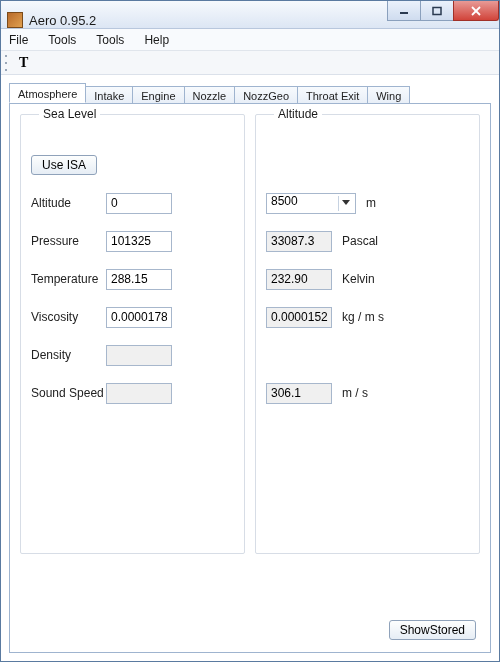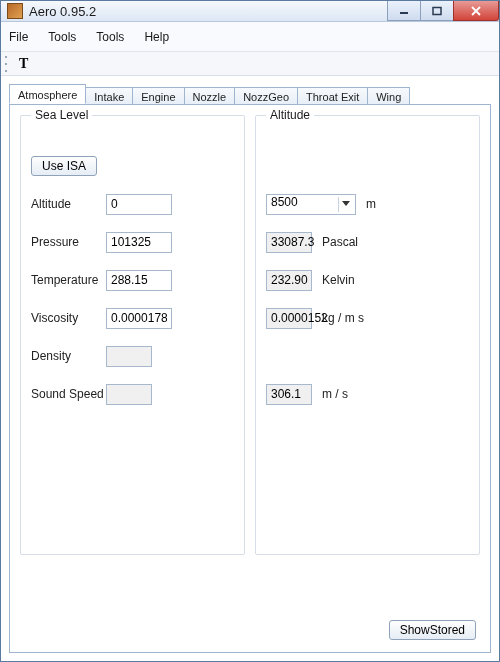--- a/index.html
+++ b/index.html
@@ -1,50 +1,50 @@
 <!DOCTYPE html>
 <html><head>
 <meta charset="utf-8">
 <style>
   * { box-sizing: border-box; }
   html, body { margin:0; padding:0; font-family: "Segoe UI", Tahoma, sans-serif; font-size:12px; }
   body { background:#fff; }
   .window { width:500px; height:662px; border:1px solid #5a7aa0; background:#f0f0f0; display:flex; flex-direction:column; }
-  .titlebar { height:21px; background:linear-gradient(to bottom,#f6f9fd,#dce6f4); display:flex; align-items:center; padding:0 0 0 6px; border-bottom:1px solid #b8c7dd; }
+  .titlebar { height:28px; background:linear-gradient(to bottom,#f6f9fd,#dce6f4); display:flex; align-items:flex-end; padding:0 0 0 6px; border-bottom:1px solid #b8c7dd; }
   .titlebar .icon-app { width:16px; height:16px; background:linear-gradient(135deg,#b86a2a,#e0a050); border:1px solid #7a4a1a; margin-right:6px; }
   .titlebar .title-text { flex:1; color:#1a1a1a; font-size:13px; }
   .winbtns { display:flex; height:100%; }
   .winbtn { width:34px; height:20px; margin-top:0; border:1px solid #8aa0bd; border-top:none; background:linear-gradient(to bottom,#eaf1fb,#cfdcef); display:flex; align-items:center; justify-content:center; margin-left:-1px; }
   .winbtn:first-child { border-top-left-radius:0; }
   .winbtn.close { width:46px; background:linear-gradient(to bottom,#e89a96,#d1443a); border-color:#a03028; border-bottom-right-radius:3px; }
   .winbtn svg { width:12px; height:10px; }
-  .menubar { height:30px; background:#f8fafd; border-bottom:1px solid #e0e5ec; display:flex; align-items:center; padding:0 8px; gap:20px; }
+  .menubar { height:22px; background:#f8fafd; border-bottom:1px solid #e0e5ec; display:flex; align-items:center; padding:0 8px; gap:20px; }
   .menubar .mitem { color:#1a1a1a; cursor:default; }
   .toolbar { height:24px; background:#f5f7fa; border-bottom:1px solid #dbe1ea; display:flex; align-items:center; padding:0 4px; }
   .toolbar .grip { width:6px; height:16px; display:flex; flex-direction:column; justify-content:space-between; margin-right:4px; }
   .toolbar .grip span { width:2px; height:2px; background:#9aa7b8; }
   .toolbar .t-icon { font-weight:bold; font-family:Georgia,serif; font-size:14px; color:#000; padding:0 4px; }
   .client { flex:1; background:#fff; padding:6px 8px 8px 8px; display:flex; flex-direction:column; }
   .tabstrip { display:flex; align-items:flex-end; height:22px; }
   .tab { border:1px solid #9fb4cf; border-bottom:none; padding:3px 8px 2px 8px; background:linear-gradient(to bottom,#f7fafd,#e7eef7); margin-right:0px; font-size:11px; color:#222; cursor:default; position:relative; top:1px; }
   .tab + .tab { border-left:none; }
   .tab.active { background:#fff; border-bottom:1px solid #fff; z-index:2; padding-top:4px; top:0; border-left:1px solid #9fb4cf; }
   .tabpanel { flex:1; border:1px solid #9fb4cf; background:#fff; padding:10px 10px 10px 10px; position:relative; }
   .cols { display:flex; gap:10px; height:440px; }
   .group { border:1px solid #d7dde6; border-radius:2px; padding:16px 10px 10px 10px; position:relative; flex:1; }
-  .group .legend { position:absolute; top:-8px; left:10px; background:#fff; padding:0 4px; color:#1a1a1a; }
+  .group .legend { position:absolute; top:-8px; left:18px; background:#fff; padding:0 4px; color:#1a1a1a; }
   .row { display:flex; align-items:center; height:24px; margin-bottom:14px; }
   .row.spaced { margin-top:22px; }
   .lbl { width:75px; color:#222; }
   .unit { margin-left:10px; color:#222; }
   input.txt, .txt-ro, .combo {
     height:21px; border:1px solid #a7b7cc; background:#fff; font-size:12px; padding:0 4px; font-family:inherit;
   }
   .txt { width:66px; }
-  .txt-ro { width:46px; background:#f0f0f0; display:inline-flex; align-items:center; }
+  .txt-ro { width:66px; background:#f0f0f0; display:inline-flex; align-items:center; }
   .txt-ro.empty { color:transparent; }
   .combo { width:90px; display:inline-flex; align-items:flex-start; position:relative; padding-right:18px; background:#fff; }
   .combo .caret { position:absolute; right:2px; top:2px; width:15px; height:15px; border-left:1px solid #c6d2e1; display:flex; align-items:center; justify-content:center; }
   .combo .caret svg { width:8px; height:6px; }
   .btn { border:1px solid #8fa2ba; background:linear-gradient(to bottom,#fdfefe,#e6edf5); padding:2px 10px; font-size:12px; font-family:inherit; border-radius:3px; cursor:default; }
   .calc-row { justify-content:flex-start; padding-left:75px; }
   .bottom-row { position:absolute; right:14px; bottom:12px; }
 </style>
 </head>
 <body>

